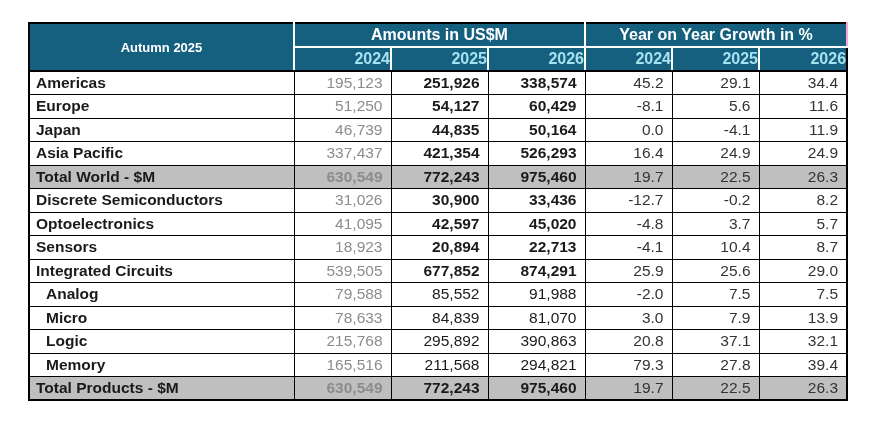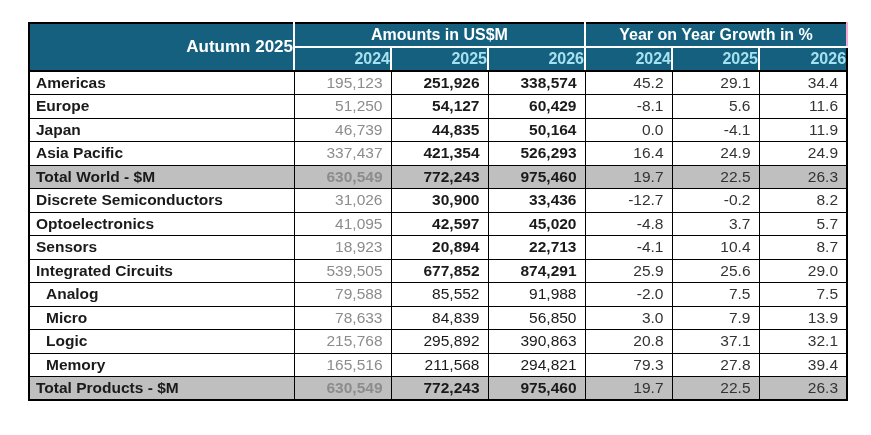--- a/index.html
+++ b/index.html
@@ -32,24 +32,23 @@
     background:var(--header-bg);
     color:var(--header-text);
     font-weight:bold;
     border:2px solid #FFFFFF;
     padding:0;
     height:24px;
     font-size:16px;
   }
   thead tr.h1 th{border-top:2px solid #000;}
   thead th.title-cell{
-    font-size:17px;
+    font-size:13px;
     border-left:2px solid #000;
     border-bottom:2px solid #000;
-    text-align:right;
   }
   thead th.group-amounts{}
   thead th.group-growth{border-right:2px solid #f9a8d4;}
   thead tr.h2 th{
     color:var(--year-text);
     font-size:16px;
     border-bottom:2px solid #000;
     text-align:right;
   }
   thead tr.h2 th:last-child{border-right:2px solid #000;}
@@ -191,21 +190,21 @@
     <td class="num a2">85,552</td>
     <td class="num a3">91,988</td>
     <td class="num g">-2.0</td>
     <td class="num g">7.5</td>
     <td class="num g">7.5</td>
   </tr>
         <tr class="data-row sub">
     <td class="label">Micro</td>
     <td class="num a1">78,633</td>
     <td class="num a2">84,839</td>
-    <td class="num a3">56,850</td>
+    <td class="num a3">81,070</td>
     <td class="num g">3.0</td>
     <td class="num g">7.9</td>
     <td class="num g">13.9</td>
   </tr>
         <tr class="data-row sub">
     <td class="label">Logic</td>
     <td class="num a1">215,768</td>
     <td class="num a2">295,892</td>
     <td class="num a3">390,863</td>
     <td class="num g">20.8</td>

